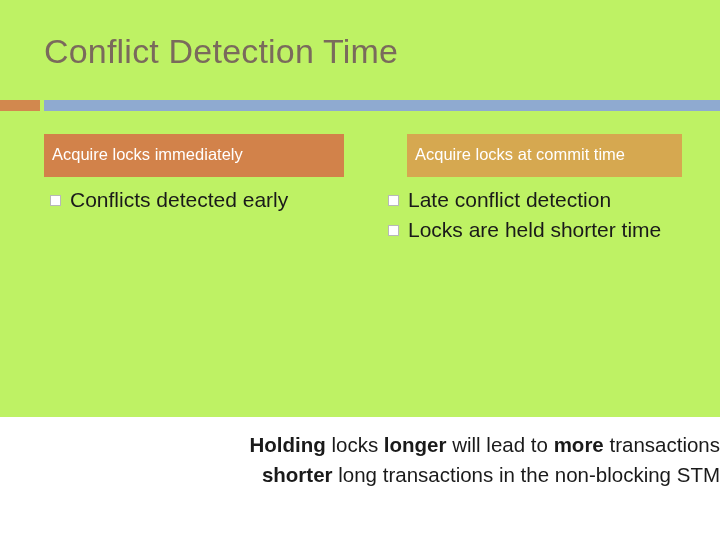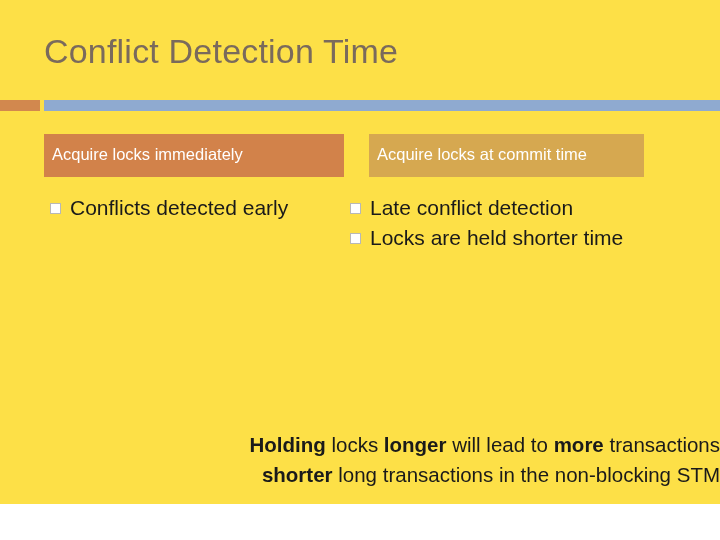--- a/index.html
+++ b/index.html
@@ -9,22 +9,22 @@
   body {
     width: 720px;
     height: 540px;
     background: #ffffff;
     font-family: "Liberation Sans", sans-serif;
     overflow: hidden;
   }
   .slide {
     position: relative;
     width: 720px;
-    height: 504px;
-    background: #fde047;
+    height: 417px;
+    background: #bef264;
   }
   .slide-title {
     position: absolute;
     left: 44px;
     top: 32px;
     font-size: 34px;
     color: #7a6a5c;
     font-weight: normal;
     letter-spacing: 0.2px;
     white-space: nowrap;
@@ -45,20 +45,21 @@
     height: 11px;
     background: #d2884e;
   }
 
   .columns {
     position: absolute;
     left: 44px;
     top: 134px;
     width: 676px;
     display: flex;
+    gap: 38px;
   }
   .col {
     width: 300px;
   }
   .col-header {
     padding: 10px 8px 12px 8px;
     color: #ffffff;
     font-size: 16.5px;
     line-height: 1.25;
   }
@@ -67,21 +68,21 @@
   }
   .col-header.right {
     background: #d3a martin;
     margin-left: 25px;
   }
   .col-header.right {
     background: #d6a850;
   }
   .bullets {
     margin: 0;
-    padding: 18px 0 0 0;
+    padding: 10px 0 0 0;
     list-style: none;
   }
   .bullet {
     display: flex;
     align-items: flex-start;
     font-size: 21px;
     color: #1a1a1a;
     line-height: 1.28;
     margin-bottom: 3px;
   }

